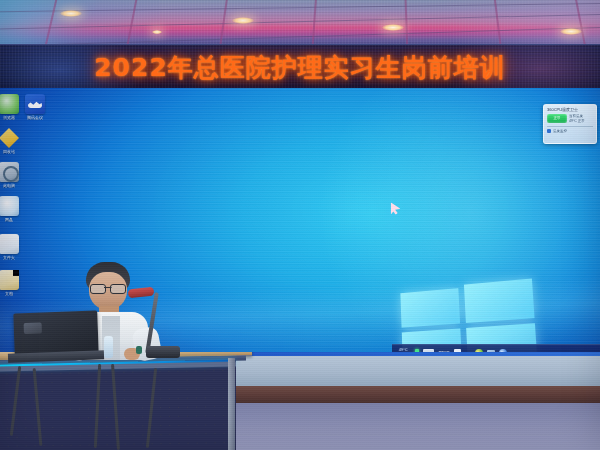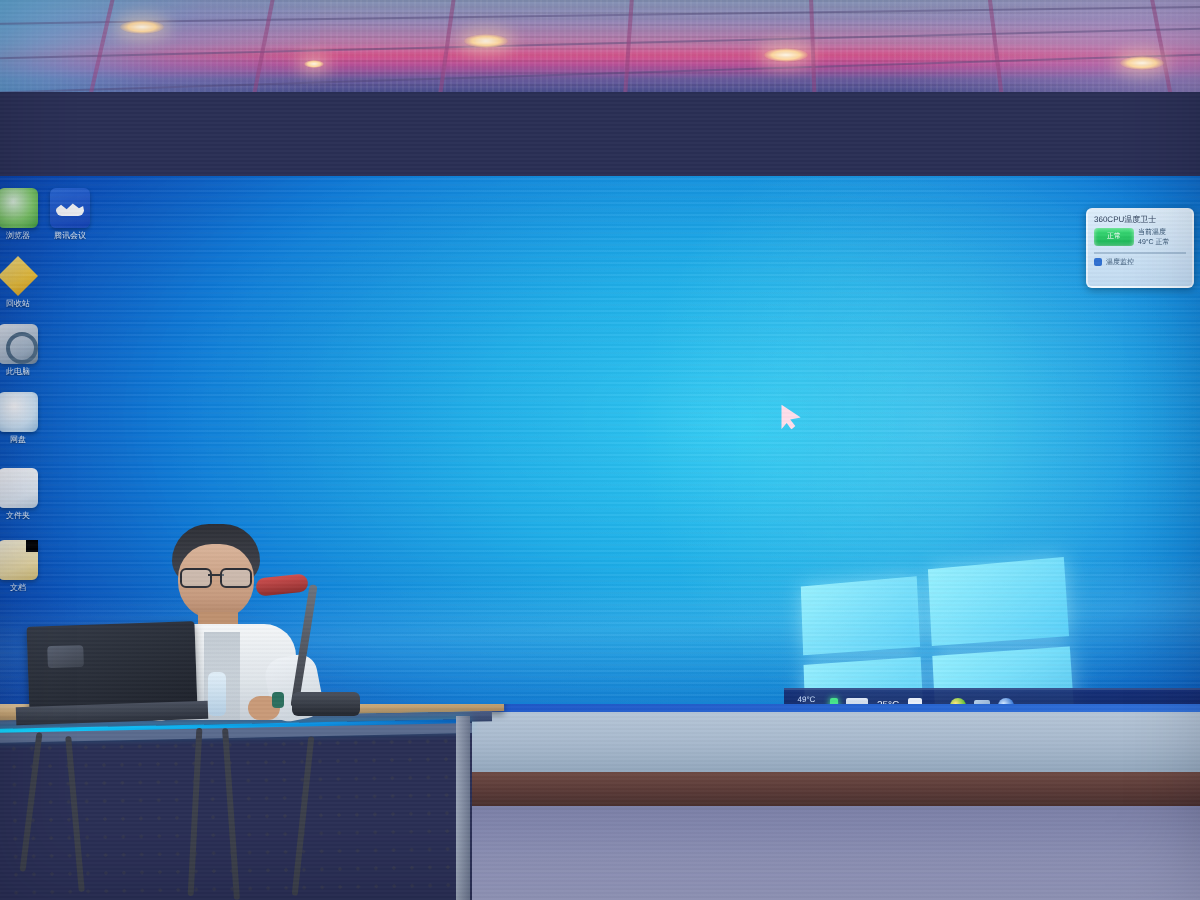--- a/index.html
+++ b/index.html
@@ -221,20 +221,25 @@
     <div class="ceil-rail" style="left:492px;top:-16px;transform:rotate(-7deg);"></div>
     <div class="ceil-rail" style="left:572px;top:-16px;transform:rotate(-11deg);"></div>
 
     <div class="ceil-light" style="left:60px;top:10px;"></div>
     <div class="ceil-light" style="left:232px;top:17px;"></div>
     <div class="ceil-light" style="left:382px;top:24px;"></div>
     <div class="ceil-light" style="left:560px;top:28px;"></div>
     <div class="ceil-light" style="left:152px;top:30px;width:10px;height:4px;"></div>
   </div>
 
+  <div class="led-frame">
+    <div class="led-glow-l"></div>
+    <div class="led-glow-r"></div>
+    <div class="led-text">2022年总医院护理实习生岗前培训</div>
+  </div>
 
   <div class="screen">
     <div class="screen-lightbeam"></div>
     <div class="screen-horizon"></div>
 
     <div class="winlogo">
       <div class="winpane wp1"></div>
       <div class="winpane wp2"></div>
       <div class="winpane wp3"></div>
       <div class="winpane wp4"></div>

